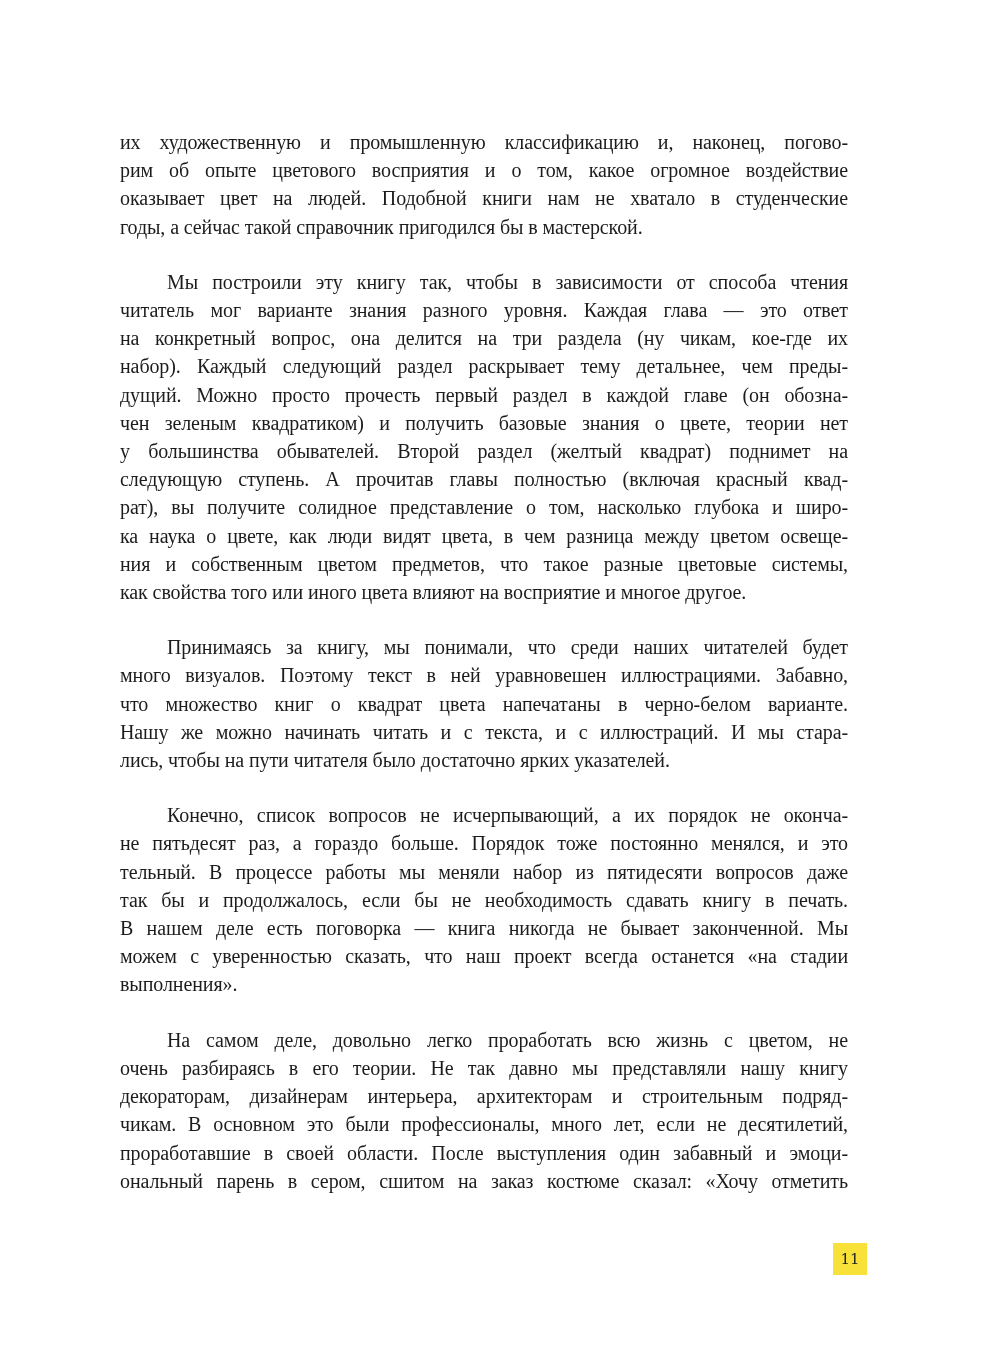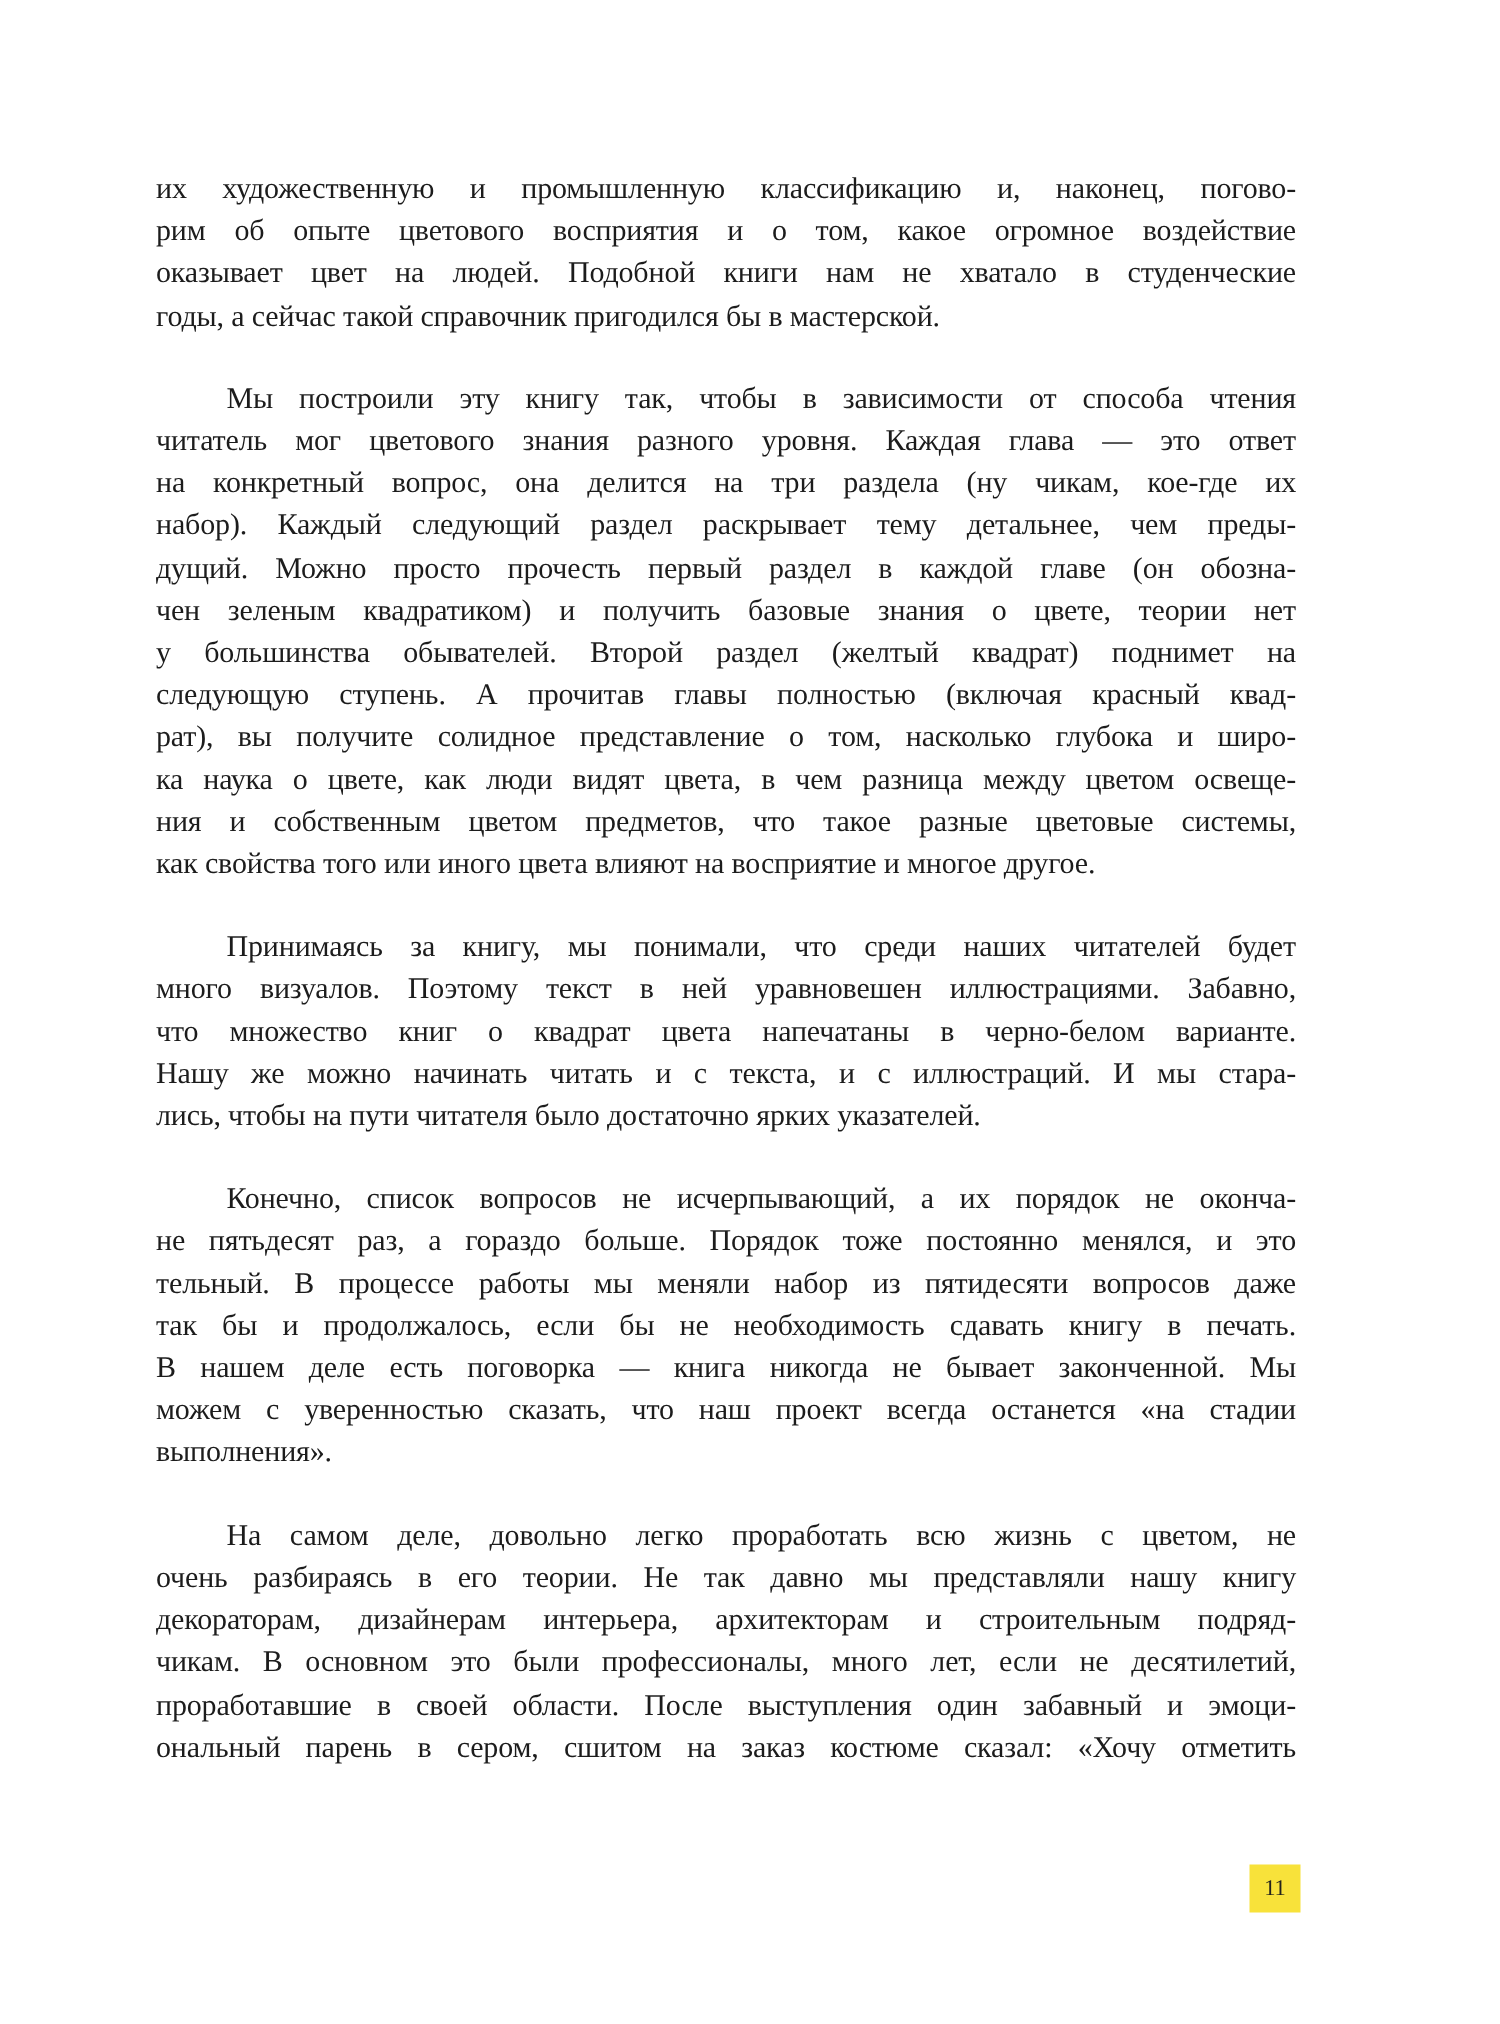--- a/index.html
+++ b/index.html
@@ -18,21 +18,21 @@
   .text-block {
     position: absolute;
     left: 104px;
     top: 112px;
     width: 760px;
     color: #1c1c1c;
     font-size: 20px;
     line-height: 28.2px;
     letter-spacing: -0.1px;
   }
-  .paragraph { margin: 0; }
+  .paragraph { margin: 16px; }
   .paragraph + .paragraph { margin-top: 27px; }
   .paragraph.indent .line:first-child { text-indent: 47px; }
   .line {
     text-align: justify;
     text-align-last: justify;
     -moz-text-align-last: justify;
     white-space: normal;
   }
   .line.left {
     text-align-last: left;
@@ -59,21 +59,21 @@
 <div class="page" style="background: rgb(255, 255, 255);">
   <div class="text-block" style="color: rgb(28, 28, 28);">
       <div class="paragraph">
         <div class="line">их художественную и промышленную классификацию и, наконец, погово-</div>
         <div class="line">рим об опыте цветового восприятия и о том, какое огромное воздействие</div>
         <div class="line">оказывает цвет на людей. Подобной книги нам не хватало в студенческие</div>
         <div class="line left">годы, а сейчас такой справочник пригодился бы в мастерской.</div>
       </div>
       <div class="paragraph indent">
         <div class="line">Мы построили эту книгу так, чтобы в зависимости от способа чтения</div>
-        <div class="line">читатель мог цветового знания разного уровня. Каждая глава — это ответ</div>
+        <div class="line">читатель мог варианте знания разного уровня. Каждая глава — это ответ</div>
         <div class="line">на конкретный вопрос, она делится на три раздела (ну чикам, кое-где их</div>
         <div class="line">набор). Каждый следующий раздел раскрывает тему детальнее, чем преды-</div>
         <div class="line">дущий. Можно просто прочесть первый раздел в каждой главе (он обозна-</div>
         <div class="line">чен зеленым квадратиком) и получить базовые знания о цвете, теории нет</div>
         <div class="line">у большинства обывателей. Второй раздел (желтый квадрат) поднимет на</div>
         <div class="line">следующую ступень. А прочитав главы полностью (включая красный квад-</div>
         <div class="line">рат), вы получите солидное представление о том, насколько глубока и широ-</div>
         <div class="line">ка наука о цвете, как люди видят цвета, в чем разница между цветом освеще-</div>
         <div class="line">ния и собственным цветом предметов, что такое разные цветовые системы,</div>
         <div class="line left">как свойства того или иного цвета влияют на восприятие и многое другое.</div>
@@ -96,14 +96,14 @@
       </div>
       <div class="paragraph indent">
         <div class="line">На самом деле, довольно легко проработать всю жизнь с цветом, не</div>
         <div class="line">очень разбираясь в его теории. Не так давно мы представляли нашу книгу</div>
         <div class="line">декораторам, дизайнерам интерьера, архитекторам и строительным подряд-</div>
         <div class="line">чикам. В основном это были профессионалы, много лет, если не десятилетий,</div>
         <div class="line">проработавшие в своей области. После выступления один забавный и эмоци-</div>
         <div class="line">ональный парень в сером, сшитом на заказ костюме сказал: «Хочу отметить</div>
       </div>
     </div>
-  <div class="page-badge" style="background: rgb(248, 226, 58); font-family: Liberation Serif, serif;">11</div>
+  <div class="page-badge" style="background: rgb(248, 226, 58);">11</div>
 </div>
 
 </body></html>

